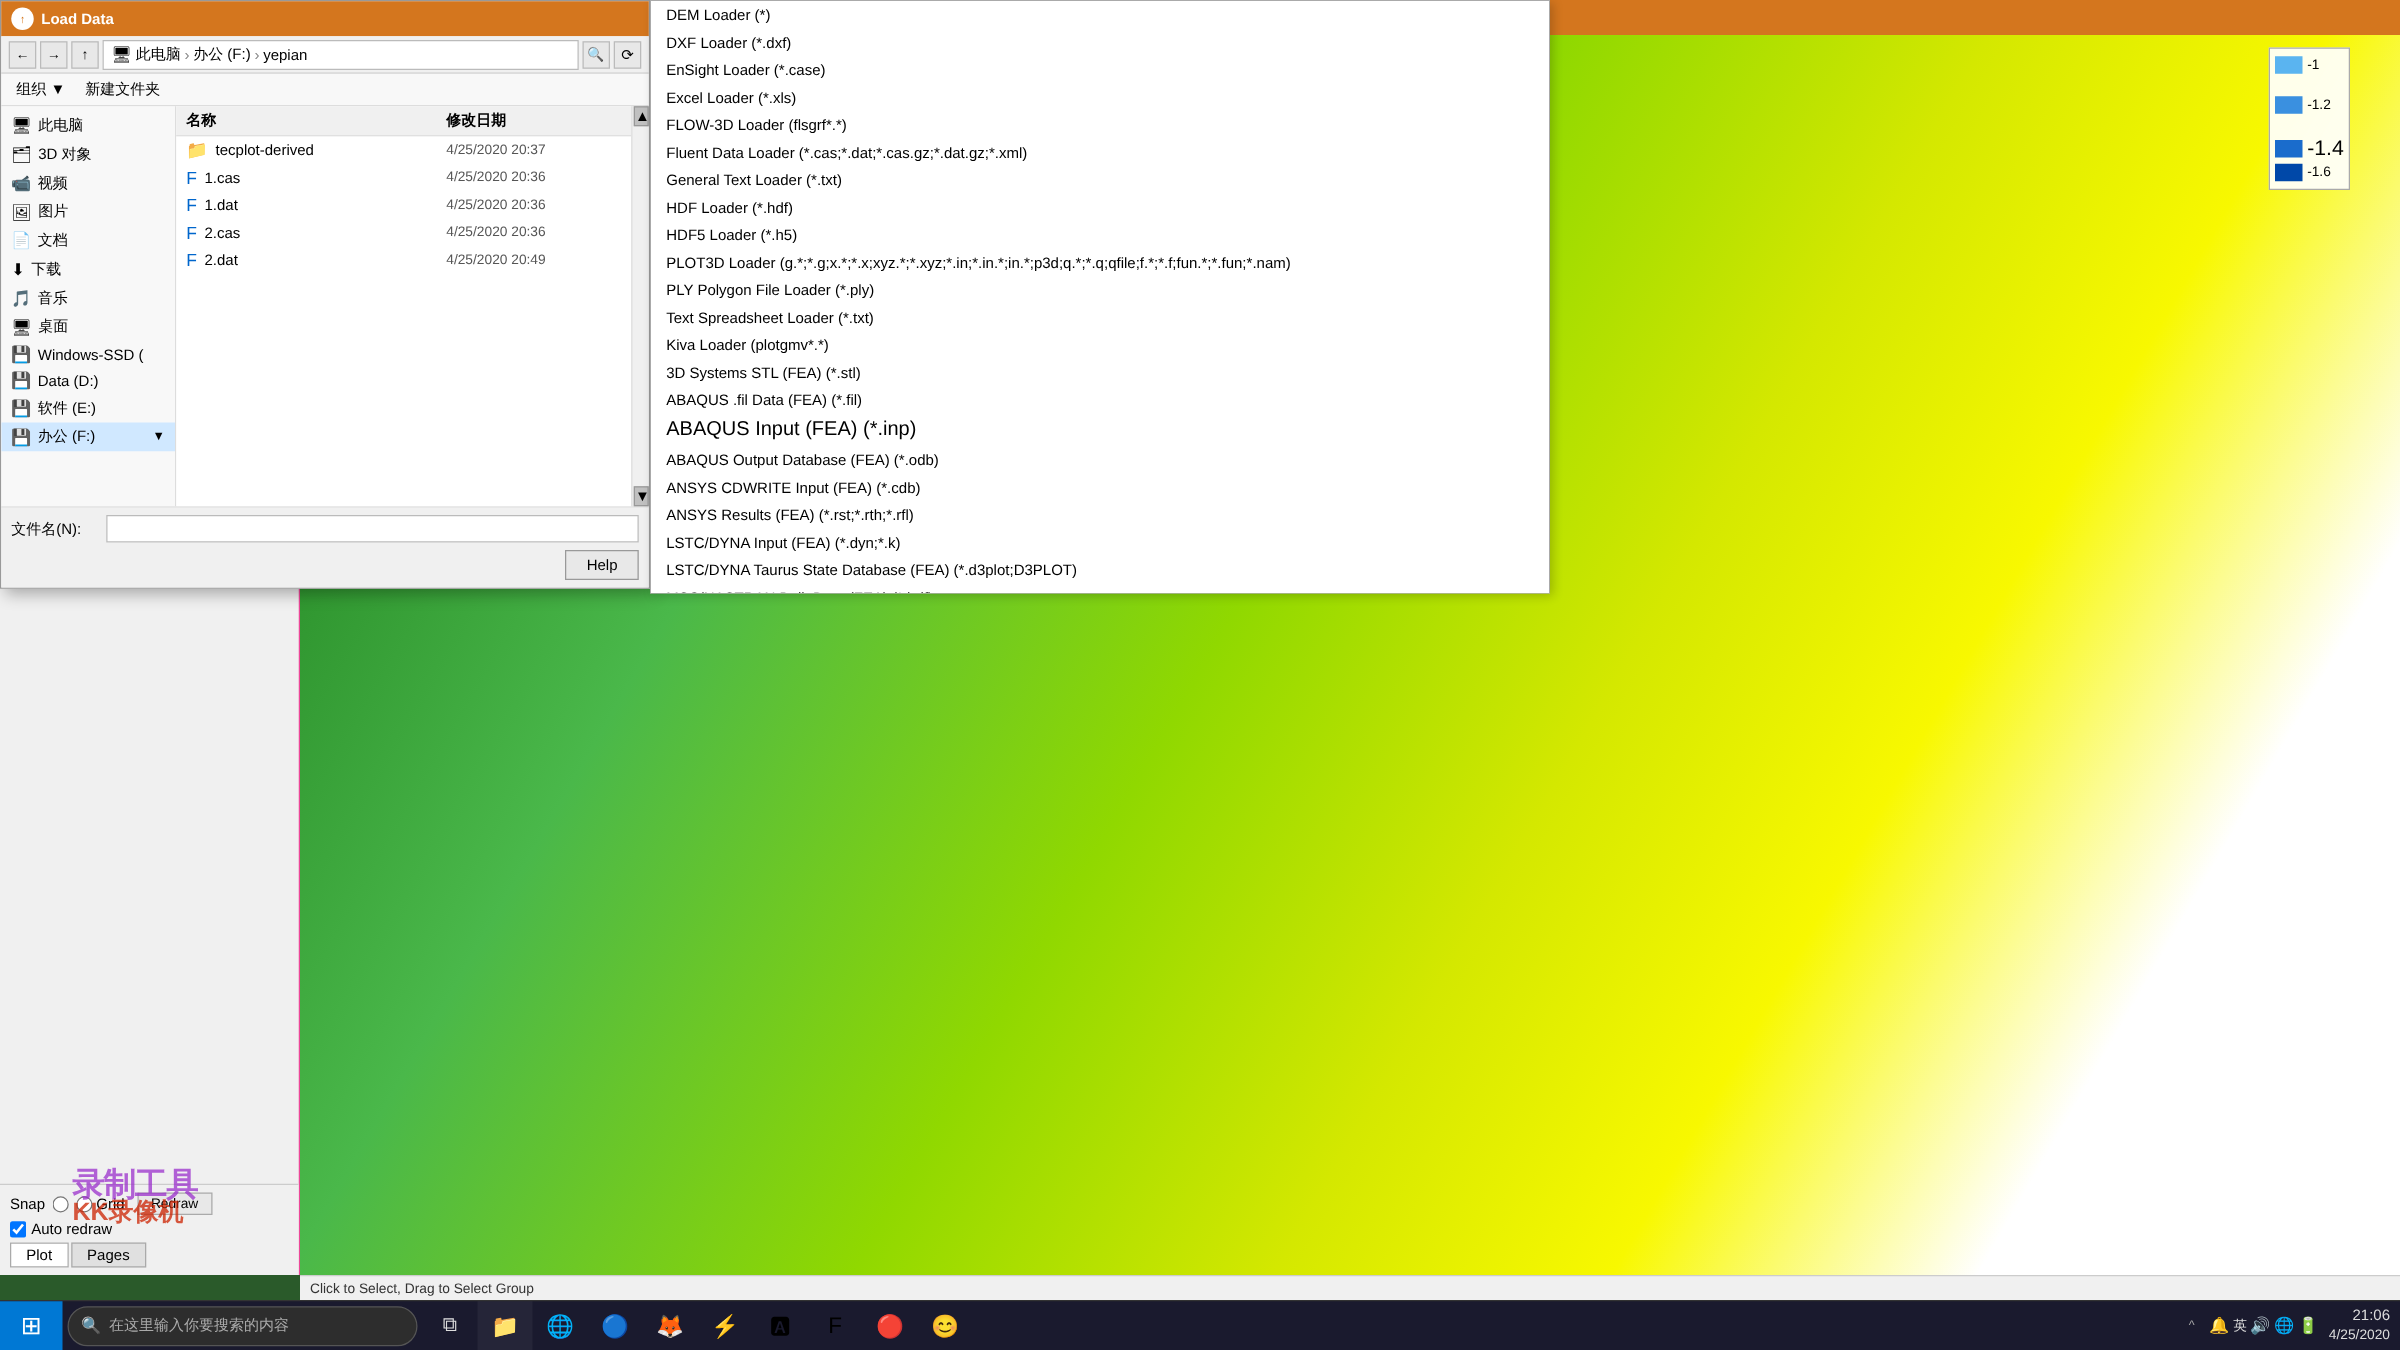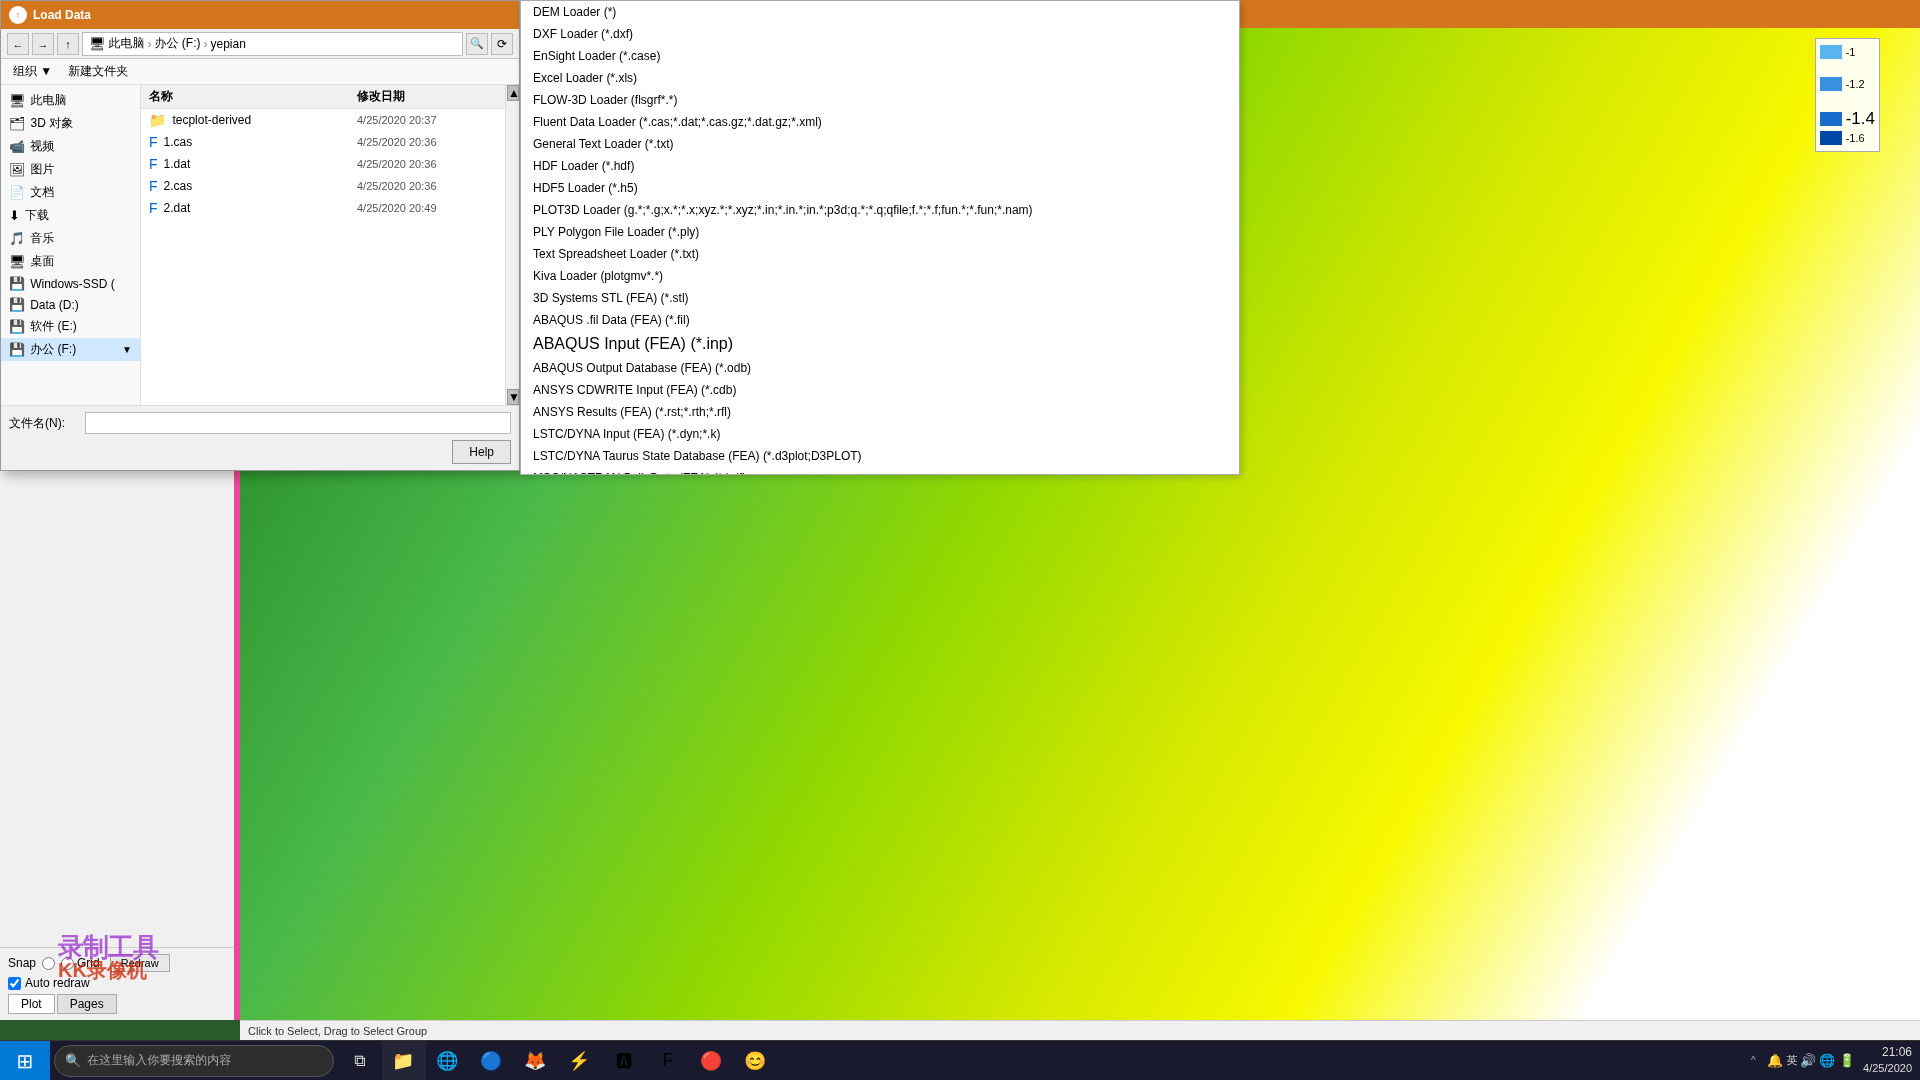--- a/index.html
+++ b/index.html
@@ -29,21 +29,21 @@
       <div style="width:22px;height:14px;background:#1a6ccc;margin-right:4px;"></div>
       <span style="font-size:17px;"> -1.4</span>
     </div>
     <div style="display:flex;align-items:center;margin:2px 0;">
       <div style="width:22px;height:14px;background:#0048a8;margin-right:4px;"></div>
       <span style="font-size:11px;"> -1.6</span>
     </div>
   </div>
 </div>
 
-<div style="position:absolute;left:0;top:28px;width:240px;bottom:60px;background:#f0f0f0;border-right:6px solid #ec4899;overflow:hidden;">
+<div style="position:absolute;left:0;top:28px;width:240px;bottom:60px;background:#f0f0f0;border-right:1px solid #ec4899;overflow:hidden;">
 
   <div style="display:flex;align-items:center;padding:4px 8px;border-bottom:1px solid #ddd;">
     <input type="checkbox" checked="" style="margin-right: 4px;">
     <span style="font-size:12px;flex:1;">Slices</span>
     <div style="width:20px;height:20px;display:flex;align-items:center;justify-content:center;font-size:14px;margin-right:4px;">🔲</div>
     <button style="padding:2px 8px;font-size:11px;border:1px solid #aaa;background:#e8e8e8;cursor:pointer;">Details...</button>
   </div>
 
   <div style="display:flex;align-items:center;padding:4px 8px;border-bottom:1px solid #ddd;">
     <input type="checkbox" style="margin-right: 4px;">

